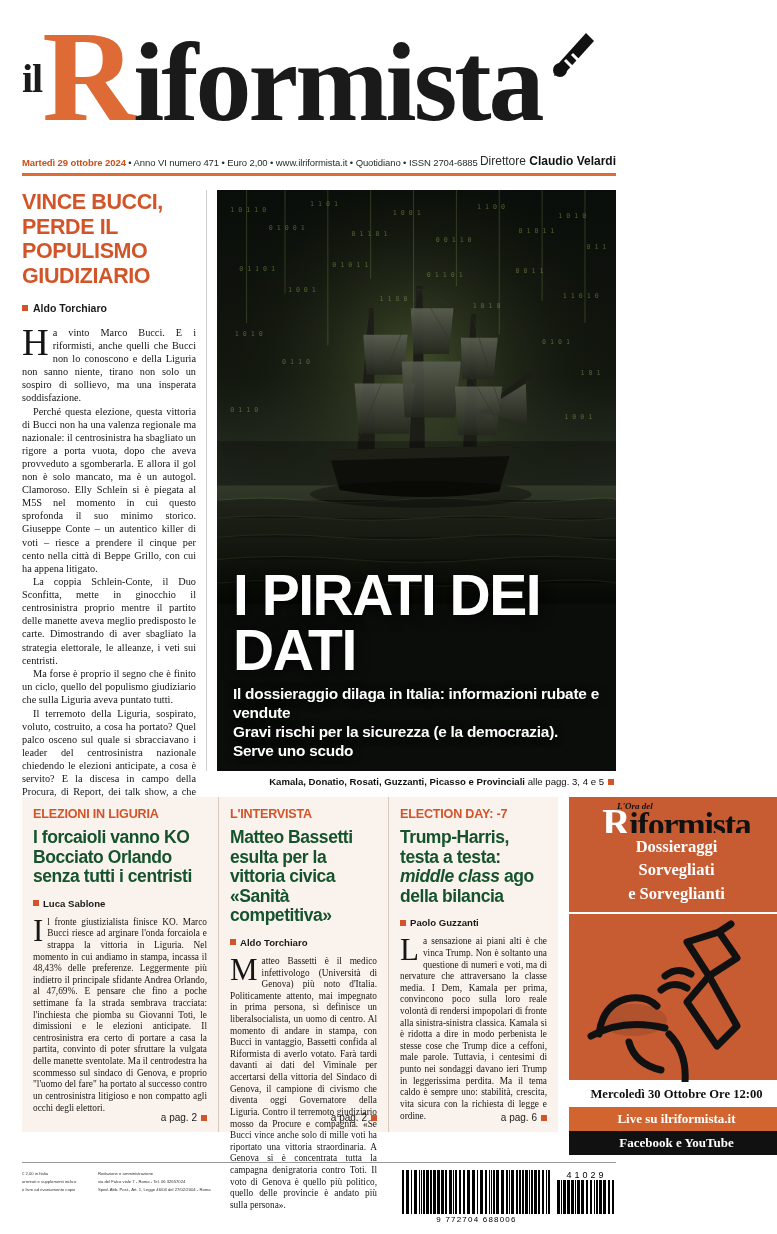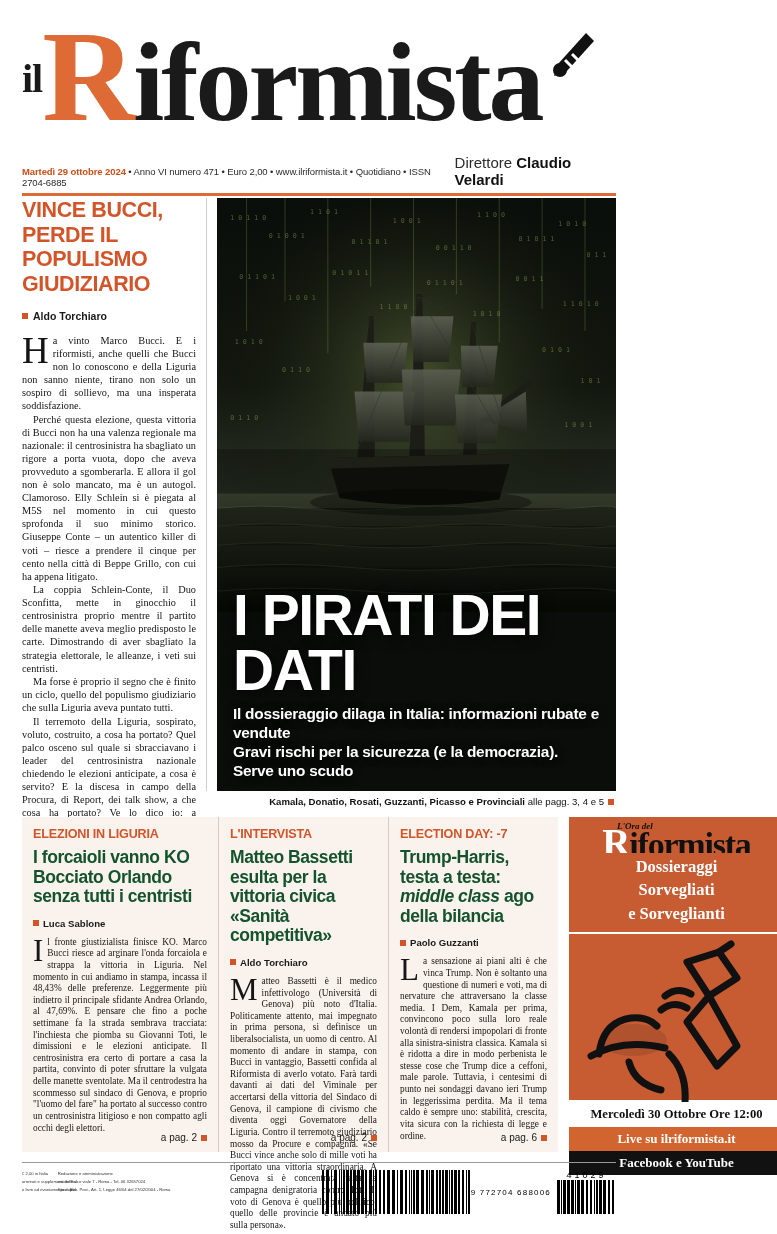--- a/index.html
+++ b/index.html
@@ -31,28 +31,28 @@
     position:absolute; right: 18px; top: 8px; width: 62px; height: 58px;
   }
   .dateline-row {
     display:flex; align-items:flex-end; justify-content:space-between;
     padding: 4px 22px 0 22px;
     font-family: "Liberation Sans", sans-serif;
     font-size: 9.5px;
   }
   .dateline-left { color:#2b2b2b; letter-spacing:-0.1px; }
   .dateline-left b { color:#C8501B; }
-  .dateline-right { color:#2b2b2b; font-size:15px; }
+  .dateline-right { color:#2b2b2b; font-size:12px; }
   .dateline-right b { color:#111; }
   .rule-orange { height:3px; background:#DE6B35; margin: 5px 22px 0 22px; }
 
   
   .top-section {
     display:flex; gap: 10px;
-    padding: 2px 22px 0 22px;
+    padding: 14px 22px 0 22px;
     height: 595px;
   }
   .left-col {
     width: 185px; flex: 0 0 185px;
     border-right: 1px solid #cfcfcf;
     padding-right: 10px;
   }
   .lead-headline {
     font-family: "Liberation Sans", sans-serif;
     font-weight: 700;
@@ -195,21 +195,21 @@
 
   
   .footer {
     position:absolute; left:22px; right:22px; bottom: 10px;
     border-top:1px solid #999; padding-top:7px; height: 62px;
   }
   .footer-inner { display:flex; justify-content:space-between; align-items:flex-start; }
   .foot-col { font-family:"Liberation Sans", sans-serif; font-size:4.2px; line-height:1.85; color:#333; }
   .foot-mid { margin-left: -170px; }
   .barcode-wrap { display:flex; align-items:flex-start; gap:6px; }
-  .bc-main { display:flex; align-items:center; }
+  .bc-main { display:flex; flex-direction:column; align-items:center; }
   .bars { display:flex; align-items:flex-end; height:44px; }
   .bars i { display:block; background:#000; height:100%; }
   .bc-digits {
     font-family:"Liberation Sans", sans-serif; font-size:8px;
     letter-spacing:1.2px; margin-top:1px; color:#000;
   }
   .bc-add { display:flex; flex-direction:column; align-items:center; }
   .bc-add-digits { font-family:"Liberation Sans", sans-serif; font-size:9px; letter-spacing:3px; color:#000; }
 </style>
 </head>

